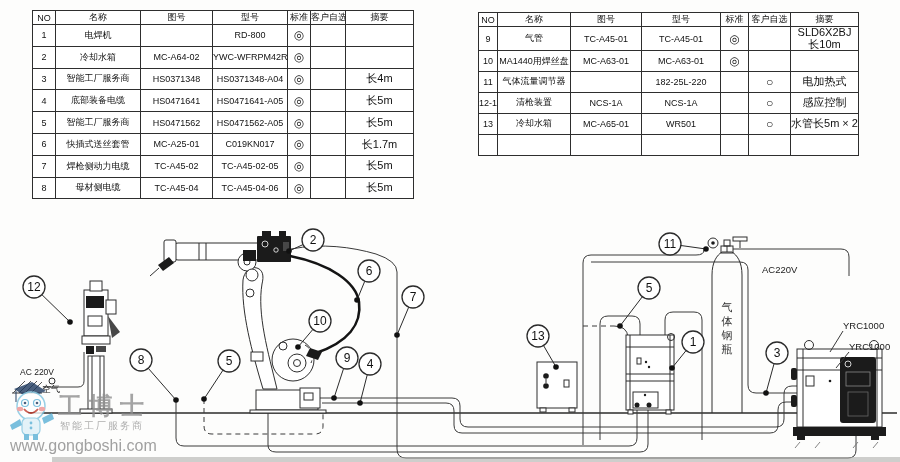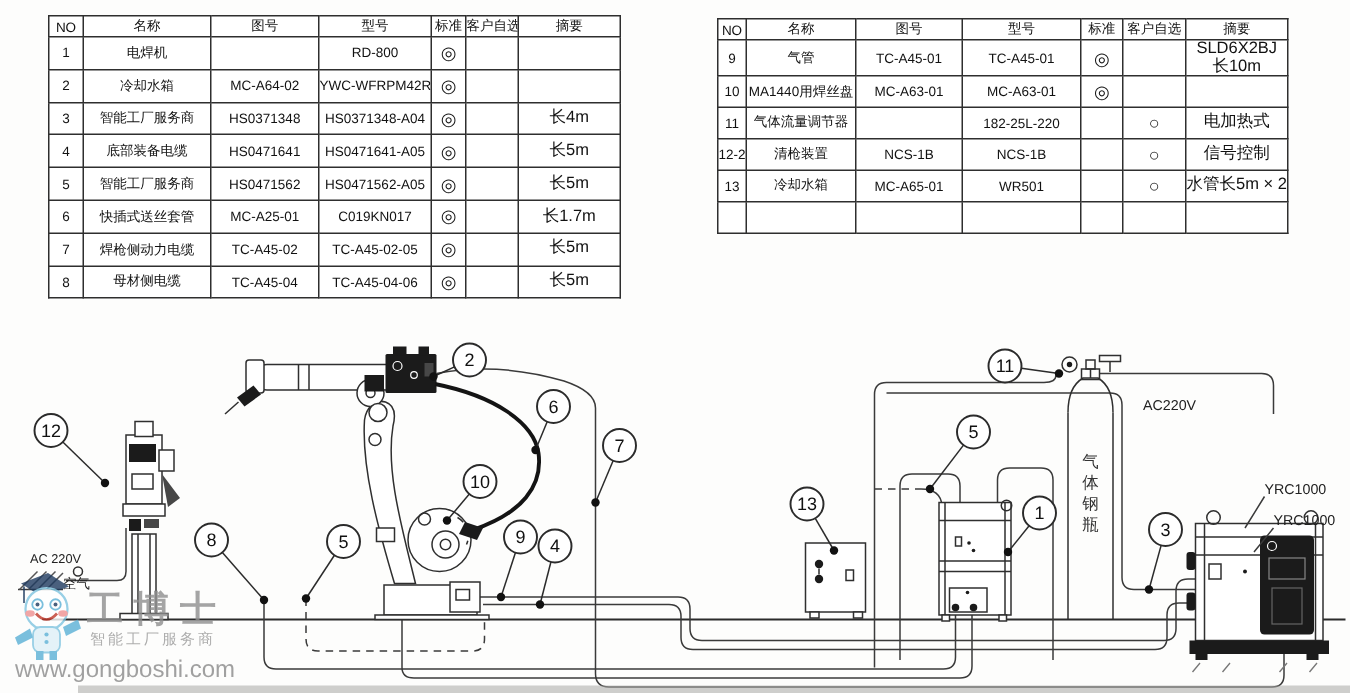--- a/index.html
+++ b/index.html
@@ -177,27 +177,27 @@
         <tr>
           <td>11</td>
           <td>气体流量调节器</td>
           <td></td>
           <td>182-25L-220</td>
           <td class="sym"></td>
           <td class="sym">○</td>
           <td>电加热式</td>
         </tr>
         <tr>
-          <td>12-2</td>
+          <td>12-1</td>
           <td>清枪装置</td>
-          <td>NCS-1B</td>
-          <td>NCS-1B</td>
+          <td>NCS-1A</td>
+          <td>NCS-1A</td>
           <td class="sym"></td>
           <td class="sym">○</td>
-          <td>信号控制</td>
+          <td>感应控制</td>
         </tr>
         <tr>
           <td>13</td>
           <td>冷却水箱</td>
           <td>MC-A65-01</td>
           <td>WR501</td>
           <td class="sym"></td>
           <td class="sym">○</td>
           <td>水管长5m × 2</td>
         </tr>

